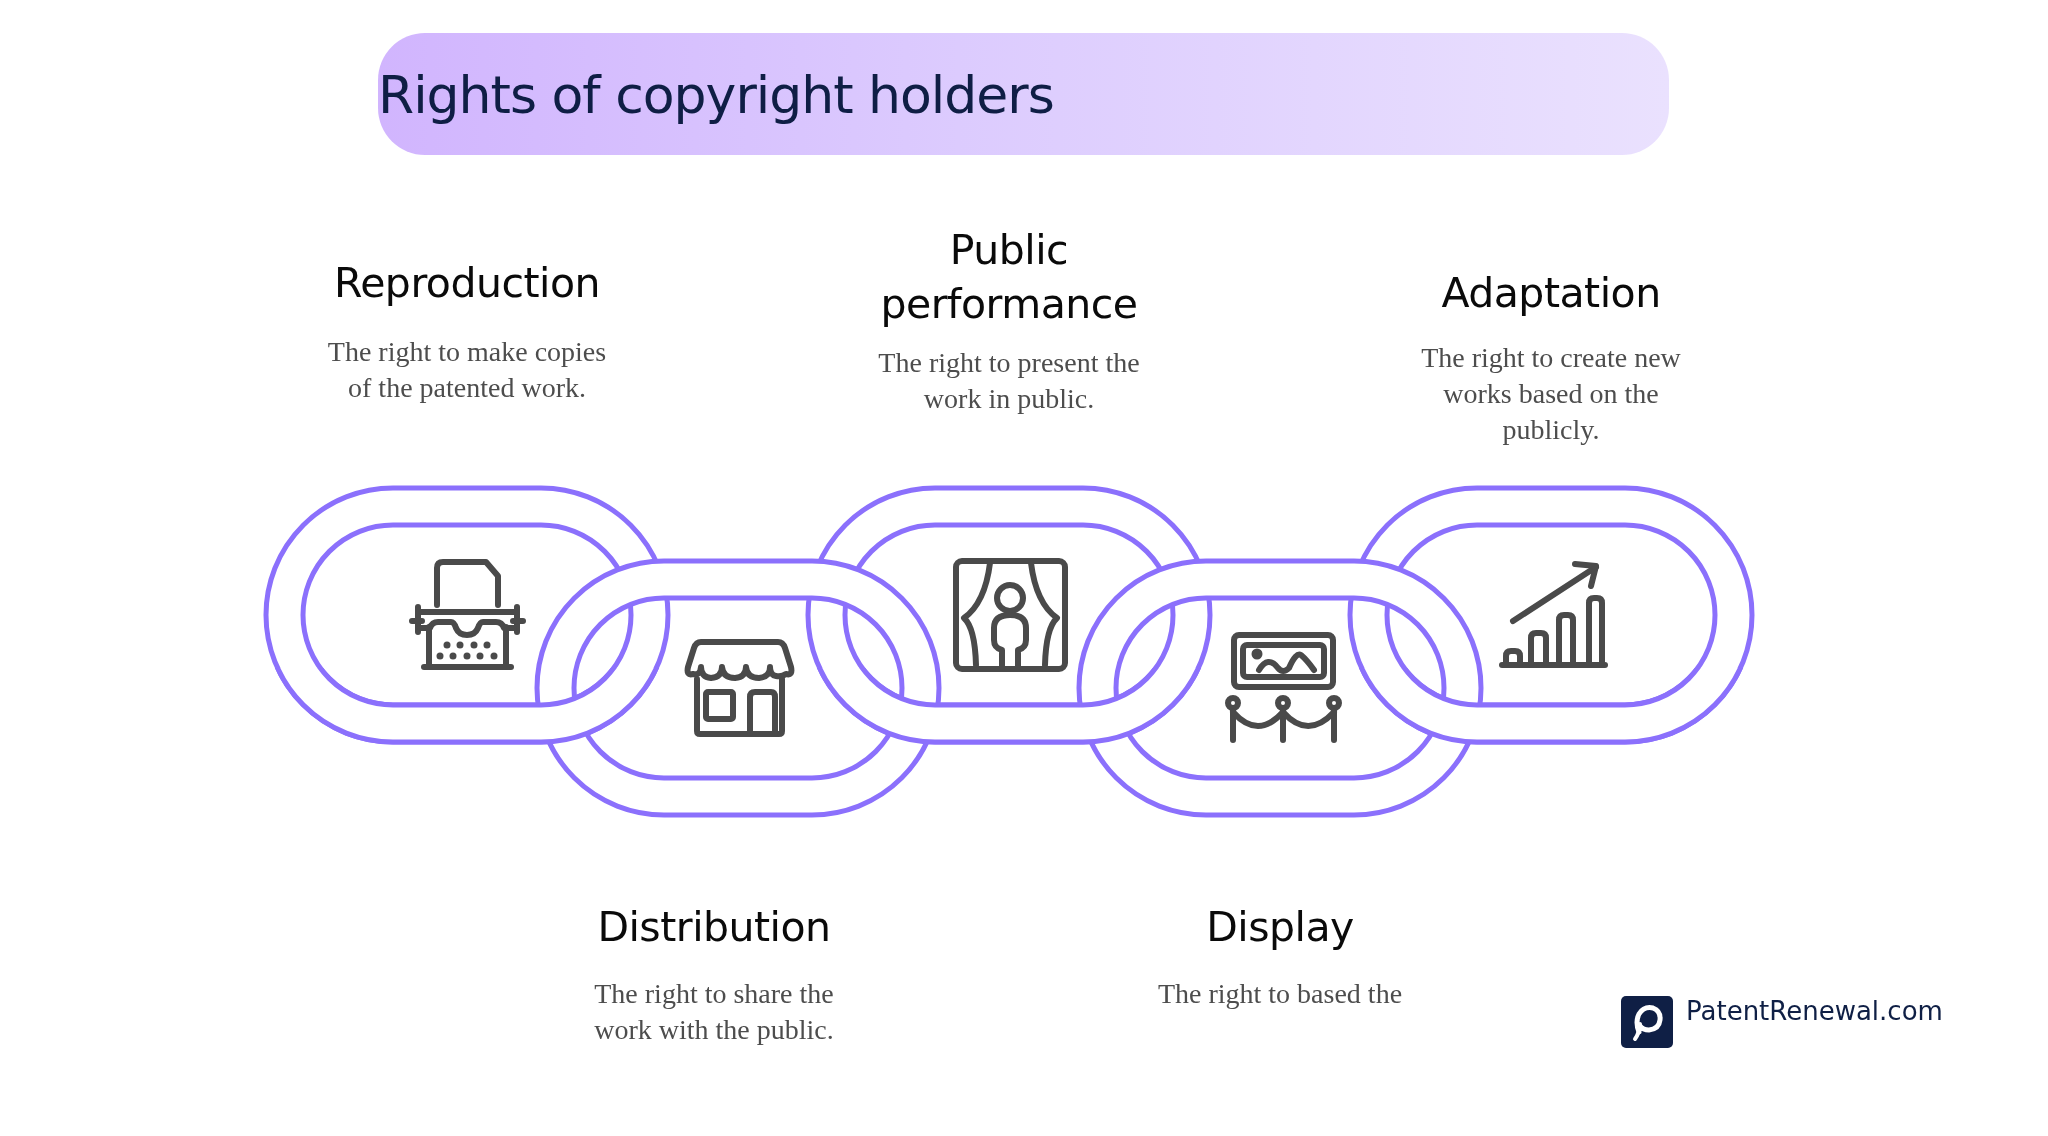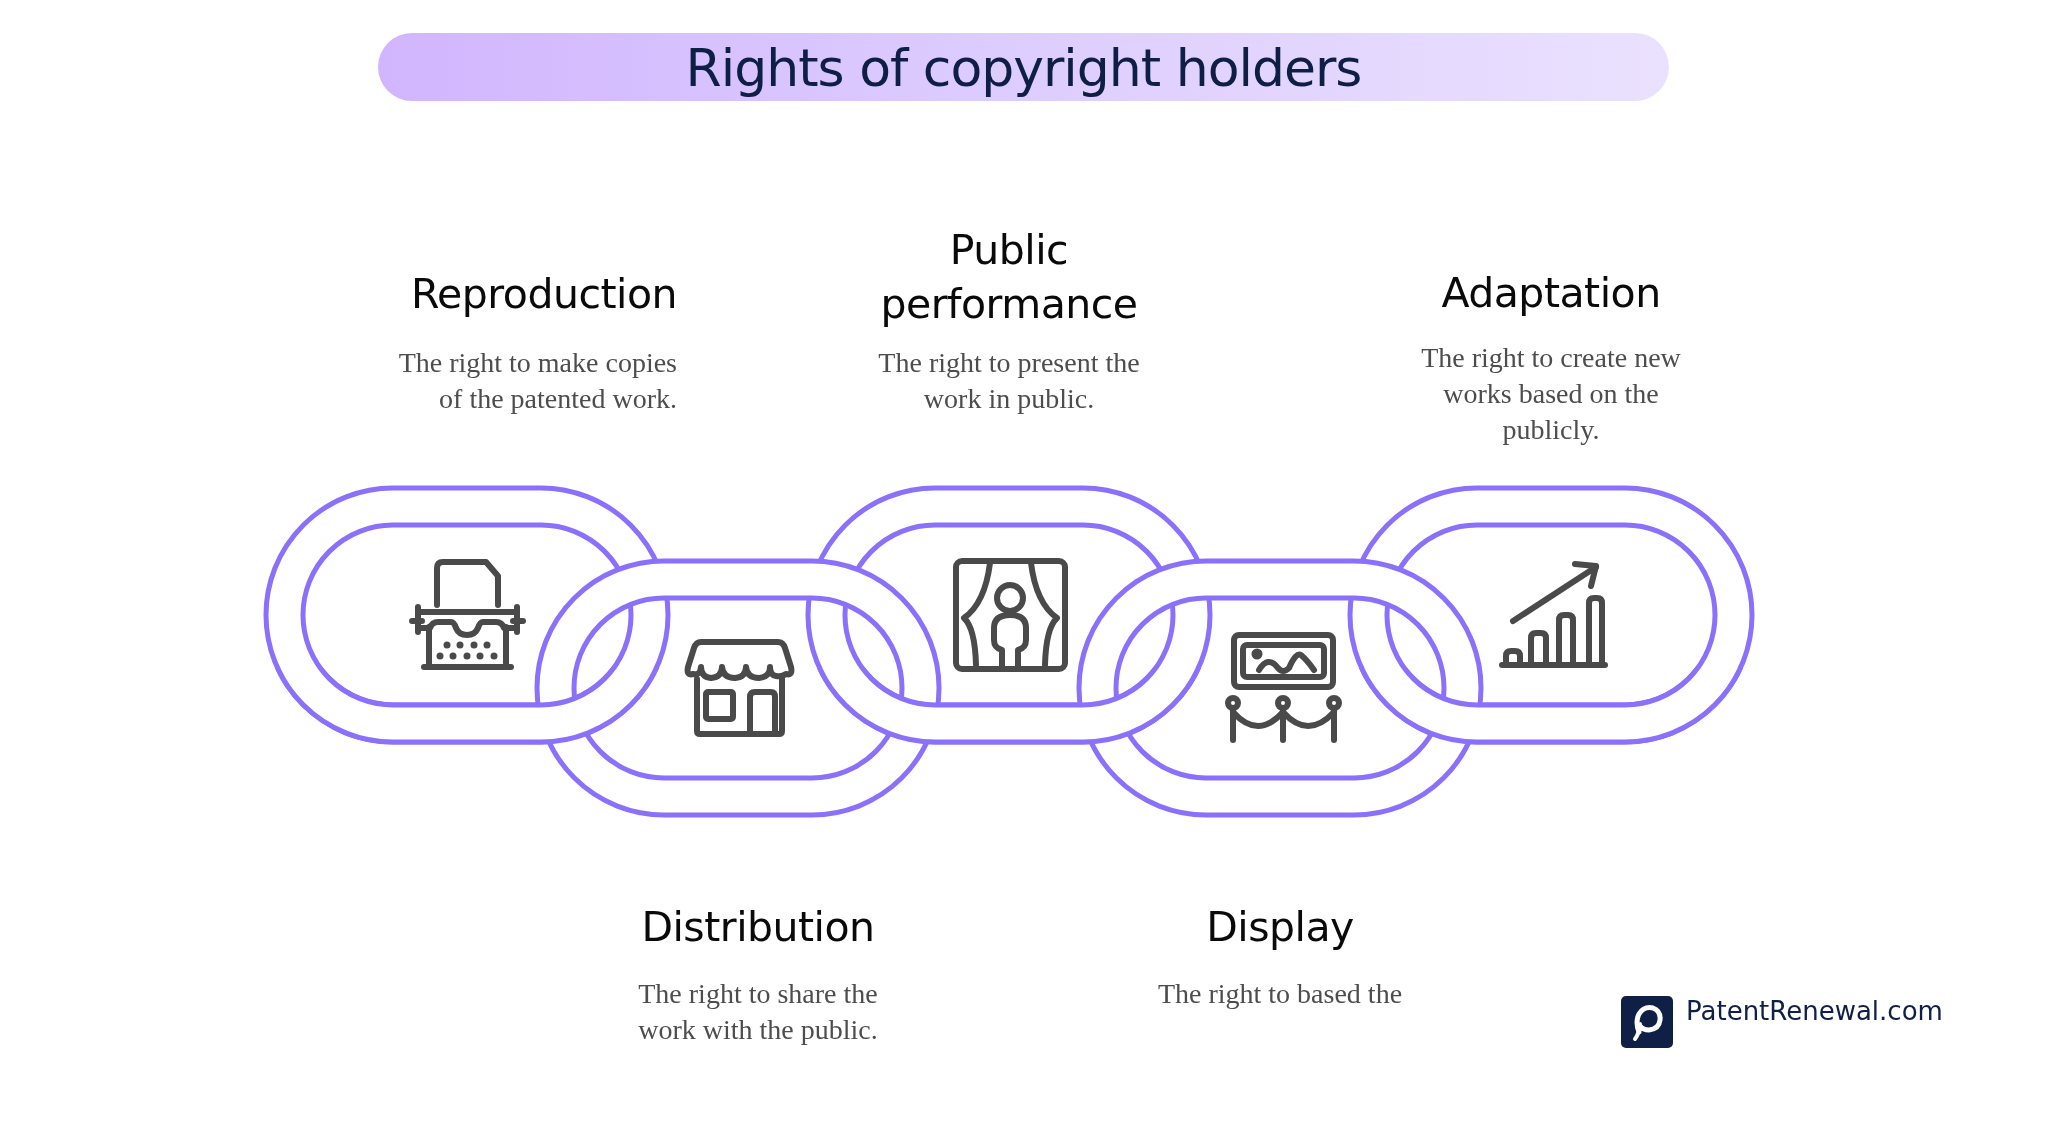--- a/index.html
+++ b/index.html
@@ -1,21 +1,21 @@
 <!DOCTYPE html>
 <html><head>
 <meta charset="utf-8">
 <style>
   html, body { margin: 0; padding: 0; background: #ffffff; }
   body { width: 2048px; height: 1136px; position: relative; overflow: hidden; font-family: "Liberation Sans", sans-serif; }
   .banner {
-    position: absolute; left: 378px; top: 33px; width: 1291px; height: 68px;
+    position: absolute; left: 378px; top: 33px; width: 1291px; height: 122px;
     border-radius: 47px;
     background: linear-gradient(90deg, #D1B5FE 0%, #DCCBFE 45%, #EAE1FE 100%);
-    display: flex; align-items: center; justify-content: center;
+    display: flex; align-items: center; 
   }
   .banner-title {
     font-family: "DejaVu Sans", sans-serif; font-size: 52px; color: #0F1E45;
     letter-spacing: -1px; line-height: 1; margin-top: 2px;
   }
   .chain-svg { position: absolute; left: 0; top: 0; width: 2048px; height: 1136px; }
   .item { position: absolute; width: 420px; text-align: center; }
   .item-heading {
     font-family: "DejaVu Sans", sans-serif; font-size: 41px; color: #0a0a0a;
     line-height: 54px; letter-spacing: -0.5px;
@@ -130,21 +130,21 @@
     <path d="M1513 621 L1596 567"></path>
     <path d="M1575 564 L1596 566 L1591 586"></path>
     <path d="M1502 665 H1605"></path>
     <path d="M1506 663 V656 Q1506 651 1511 651 H1515 Q1520 651 1520 656 V663"></path>
     <path d="M1531 663 V638 Q1531 633 1536 633 H1541 Q1546 633 1546 638 V663"></path>
     <path d="M1559 663 V620 Q1559 615 1564 615 H1568 Q1573 615 1573 620 V663"></path>
     <path d="M1589 663 V603 Q1589 598 1594 598 H1597 Q1602 598 1602 603 V663"></path>
   </g>
 </svg>
 
-<div class="item" style="left:257px; top:267px;text-align:right;">
+<div class="item" style="left:257px; top:256px;">
   <div class="item-heading">Reproduction</div>
   <div style="height:24px"></div>
   <div class="item-desc">The right to make copies</div>
   <div class="item-desc">of the patented work.</div>
 </div>
 
 <div class="item" style="left:799px; top:223px;">
   <div class="item-heading">Public</div>
   <div class="item-heading">performance</div>
   <div style="height:14px"></div>
@@ -153,21 +153,21 @@
 </div>
 
 <div class="item" style="left:1341px; top:230px;margin-top:36px;">
   <div class="item-heading">Adaptation</div>
   <div style="height:20px"></div>
   <div class="item-desc">The right to create new</div>
   <div class="item-desc">works based on the</div>
   <div class="item-desc">publicly.</div>
 </div>
 
-<div class="item" style="left:548px; top:900px;">
+<div class="item" style="left:504px; top:900px;">
   <div class="item-heading">Distribution</div>
   <div style="height:22px"></div>
   <div class="item-desc">The right to share the</div>
   <div class="item-desc">work with the public.</div>
 </div>
 
 <div class="item" style="left:1070px; top:900px;">
   <div class="item-heading">Display</div>
   <div style="height:22px"></div>
   <div class="item-desc">The right to based the</div>

